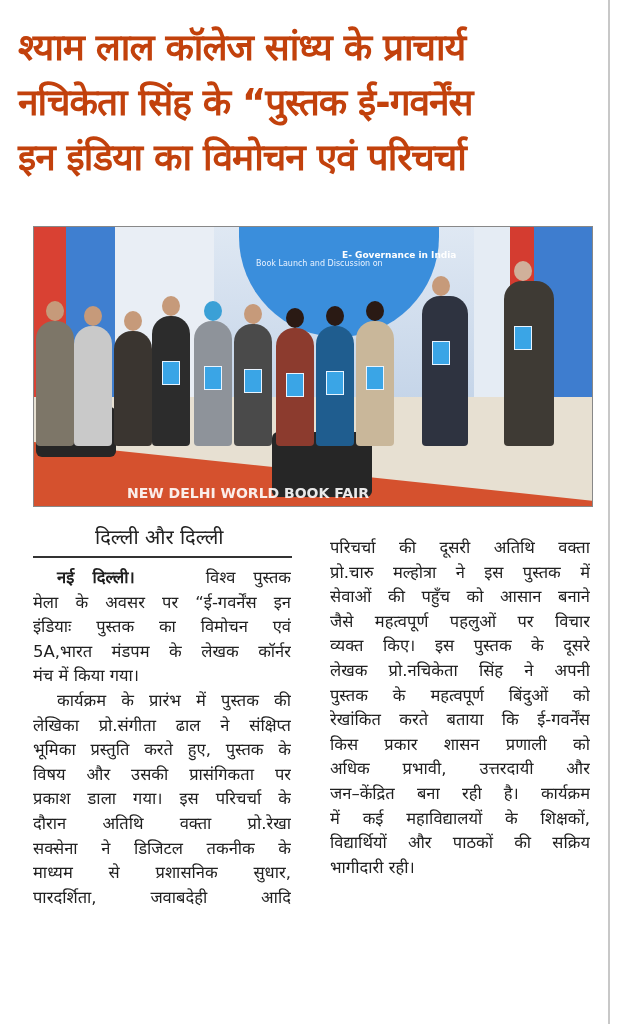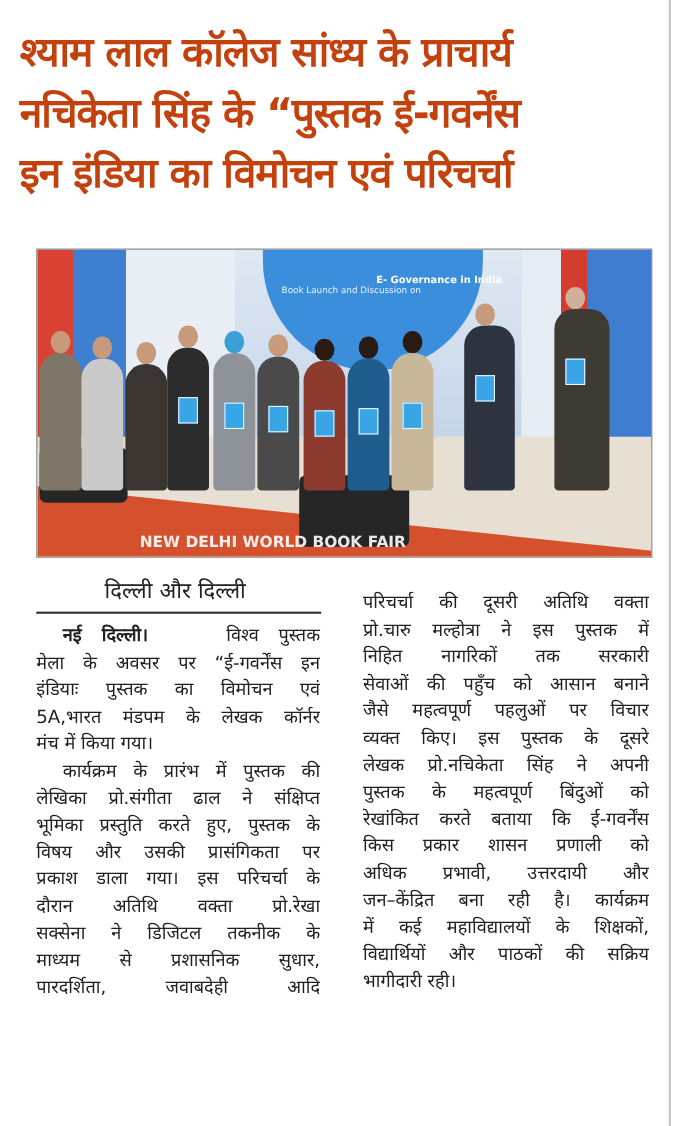--- a/index.html
+++ b/index.html
@@ -120,21 +120,20 @@
   <span class="line">प्रकाश डाला गया। इस परिचर्चा के</span>
   <span class="line">दौरान अतिथि वक्ता प्रो.रेखा</span>
   <span class="line">सक्सेना ने डिजिटल तकनीक के</span>
   <span class="line">माध्यम से प्रशासनिक सुधार,</span>
   <span class="line">पारदर्शिता, जवाबदेही आदि</span>
 </div>
 
 <div class="col col-right">
   <span class="line">परिचर्चा की दूसरी अतिथि वक्ता</span>
   <span class="line">प्रो.चारु मल्होत्रा ने इस पुस्तक में</span>
-  <span class="line">निहित नागरिकों तक सरकारी</span>
   <span class="line">सेवाओं की पहुँच को आसान बनाने</span>
   <span class="line">जैसे महत्वपूर्ण पहलुओं पर विचार</span>
   <span class="line">व्यक्त किए। इस पुस्तक के दूसरे</span>
   <span class="line">लेखक प्रो.नचिकेता सिंह ने अपनी</span>
   <span class="line">पुस्तक के महत्वपूर्ण बिंदुओं को</span>
   <span class="line">रेखांकित करते बताया कि ई-गवर्नेंस</span>
   <span class="line">किस प्रकार शासन प्रणाली को</span>
   <span class="line">अधिक प्रभावी, उत्तरदायी और</span>
   <span class="line">जन–केंद्रित बना रही है। कार्यक्रम</span>
   <span class="line">में कई महाविद्यालयों के शिक्षकों,</span>

